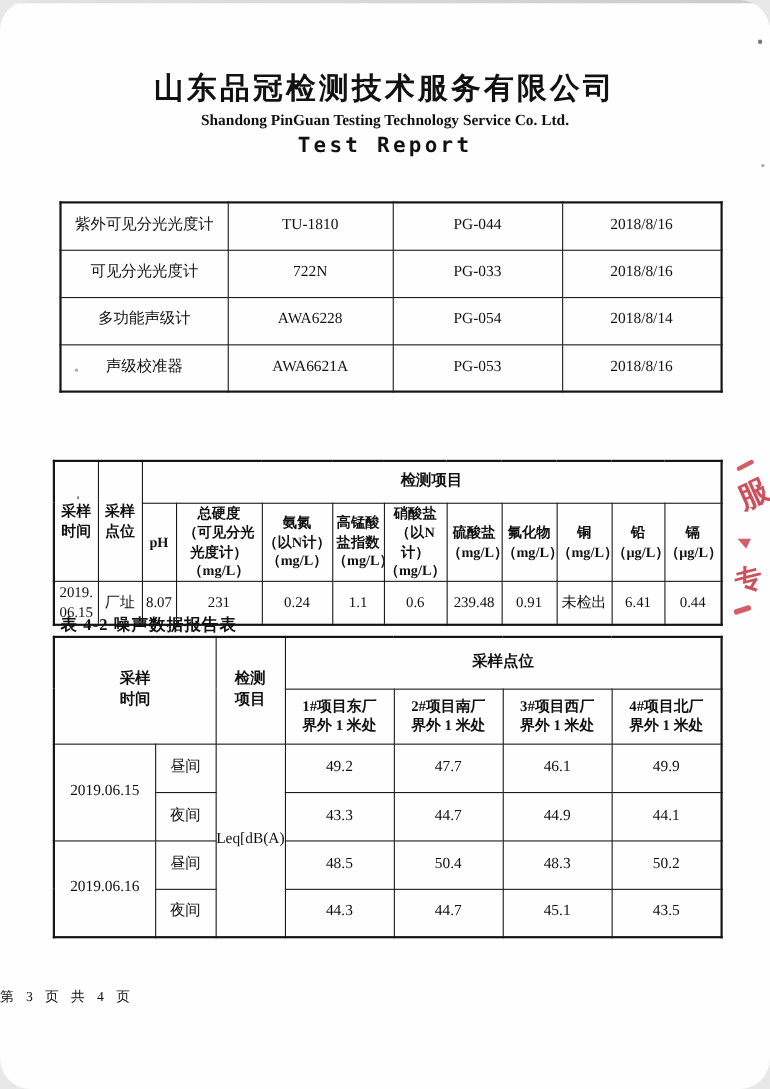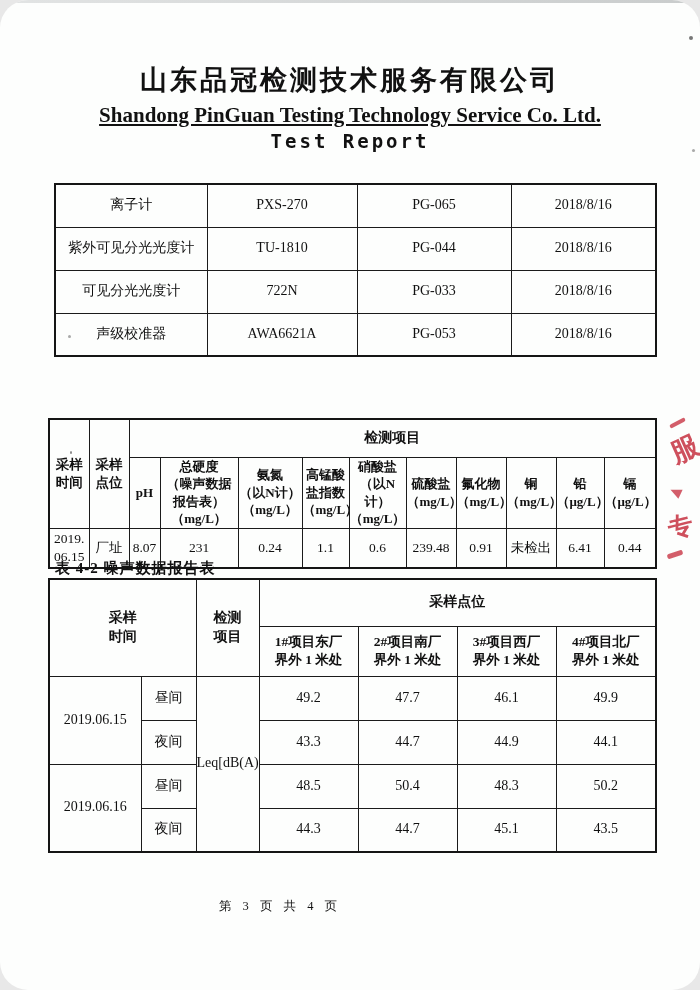--- a/index.html
+++ b/index.html
@@ -10,22 +10,22 @@
     font-family:"Liberation Serif","DejaVu Serif",serif;
     border-radius:28px;
   }
   .scan-edge-top { position:absolute; left:0; top:0; width:700px; height:3px;
     background:linear-gradient(to right,#e2e4e4,#c9cccc); }
   .speck { position:absolute; background:#555; border-radius:50%; }
 
   
   .doc-header { position:absolute; left:0; top:62px; width:700px; text-align:center; }
   .company-cn { font-size:27px; font-weight:bold; letter-spacing:3px; }
-  .company-en { font-size:21px; font-weight:bold; margin-top:5px;
-    font-family:"Liberation Serif","DejaVu Serif",serif;text-decoration:underline; }
+  .company-en { font-size:14px; font-weight:bold; margin-top:5px;
+    font-family:"Liberation Serif","DejaVu Serif",serif; }
   .title-cn { font-size:31px; font-weight:bold; letter-spacing:7px; margin-top:16px; }
   .title-en { font-size:19px; font-weight:600; letter-spacing:3px; margin-top:2px;
     font-family:"DejaVu Sans Mono","Liberation Mono",monospace; }
 
   
   table { border-collapse:collapse; table-layout:fixed; }
   td { border:1.5px solid #1b1b1b; text-align:center; vertical-align:middle;
        white-space:pre-line; line-height:1.35; overflow:hidden; }
   .tbl { position:absolute; border:2px solid #151515; }
 
@@ -46,21 +46,21 @@
   #table-41 .drow td { height:40px; font-weight:normal; font-size:13.5px; }
   #table-41 td.span2 { font-weight:bold; font-size:13.5px; }
 
   
   #table-42 { left:48px; top:578px; width:607px; font-size:14px; }
   #table-42 .hrow1 td { height:47px; font-weight:bold; }
   #table-42 .hrow2 td { height:50px; font-weight:bold; font-size:13.5px; }
   #table-42 .drow td { height:44px; }
 
   
-  .page-footer { position:absolute; left:0; top:898px; width:560px; text-align:center;
+  .page-footer { position:absolute; left:0; top:898px; width:560px; 
     font-size:12.5px; letter-spacing:4px; }
 
   
   .seal-frag { position:absolute; color:#cb4250; font-weight:bold;
     font-size:28px; transform:rotate(-24deg); opacity:0.92; }
   .seal-stroke { position:absolute; background:#cb4250; border-radius:2px; opacity:0.85; }
   .seal-tri { position:absolute; width:0; height:0; opacity:0.85;
     border-left:11px solid #cb4250; border-top:5px solid transparent;
     border-bottom:5px solid transparent; transform:rotate(-155deg); }
 </style>
@@ -78,37 +78,37 @@
   </div>
 
   <table class="tbl" id="instrument-table">
     <colgroup>
         <col style="width:152px">
         <col style="width:150px">
         <col style="width:154px">
         <col style="width:145px">
       </colgroup>
     <tbody>
-        <tr>
-      <td>离子计</td>
-      <td>PXS-270</td>
-      <td>PG-065</td>
-      <td>2018/8/16</td>
-    </tr>
     <tr>
       <td>紫外可见分光光度计</td>
       <td>TU-1810</td>
       <td>PG-044</td>
       <td>2018/8/16</td>
     </tr>
     <tr>
       <td>可见分光光度计</td>
       <td>722N</td>
       <td>PG-033</td>
       <td>2018/8/16</td>
+    </tr>
+    <tr>
+      <td>多功能声级计</td>
+      <td>AWA6228</td>
+      <td>PG-054</td>
+      <td>2018/8/14</td>
     </tr>
     <tr>
       <td>声级校准器</td>
       <td>AWA6621A</td>
       <td>PG-053</td>
       <td>2018/8/16</td>
     </tr>
   </tbody>
     </table>
 
@@ -132,21 +132,21 @@
         <tr class="hrow1">
       <td rowspan="2" class="span2">采样
 时间</td>
       <td rowspan="2" class="span2">采样
 点位</td>
       <td colspan="10">检测项目</td>
     </tr>
     <tr class="hrow2">
       <td>pH</td>
       <td>总硬度
-（噪声数据报告表）
+（可见分光光度计）
 （mg/L）</td>
       <td>氨氮
 （以N计）
 （mg/L）</td>
       <td>高锰酸
 盐指数
 （mg/L）</td>
       <td>硝酸盐
 （以N计）
 （mg/L）</td>

